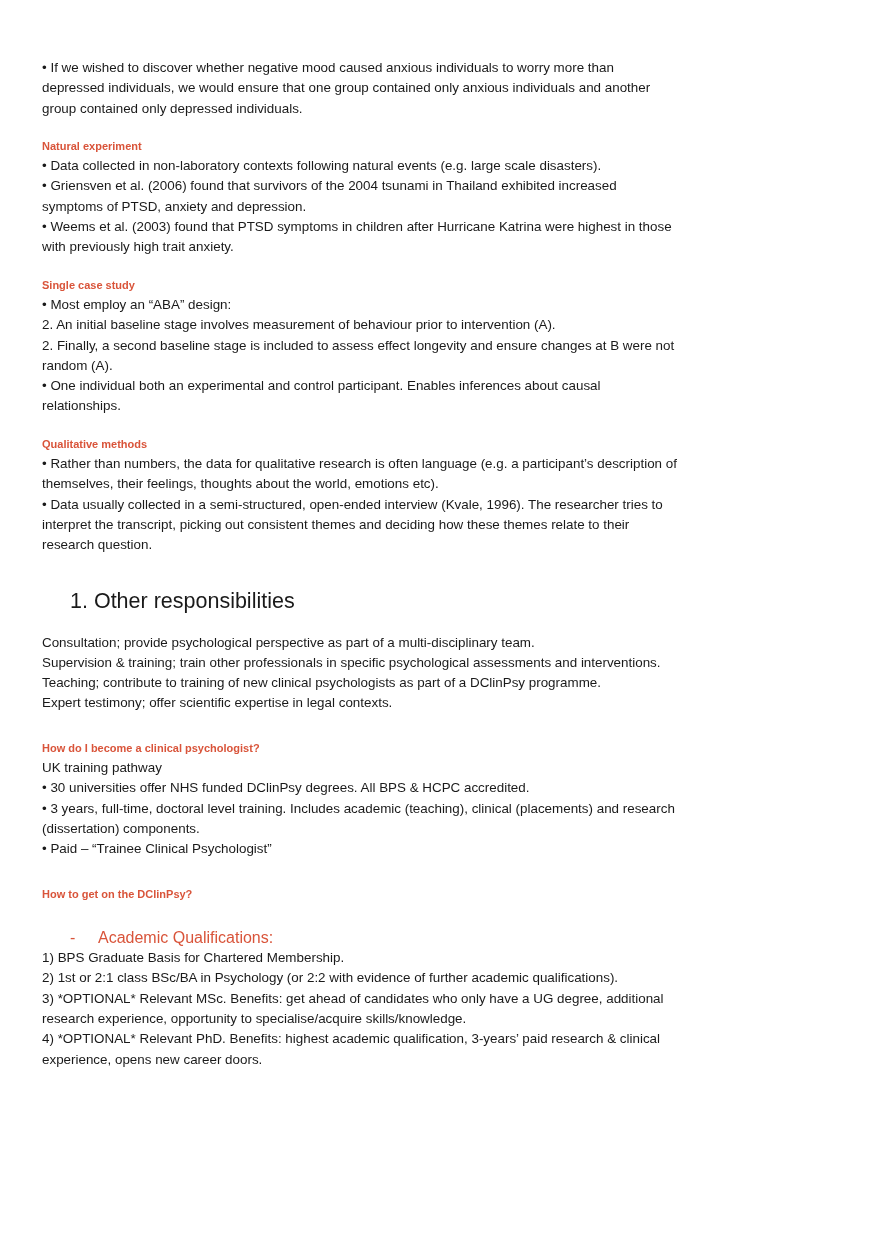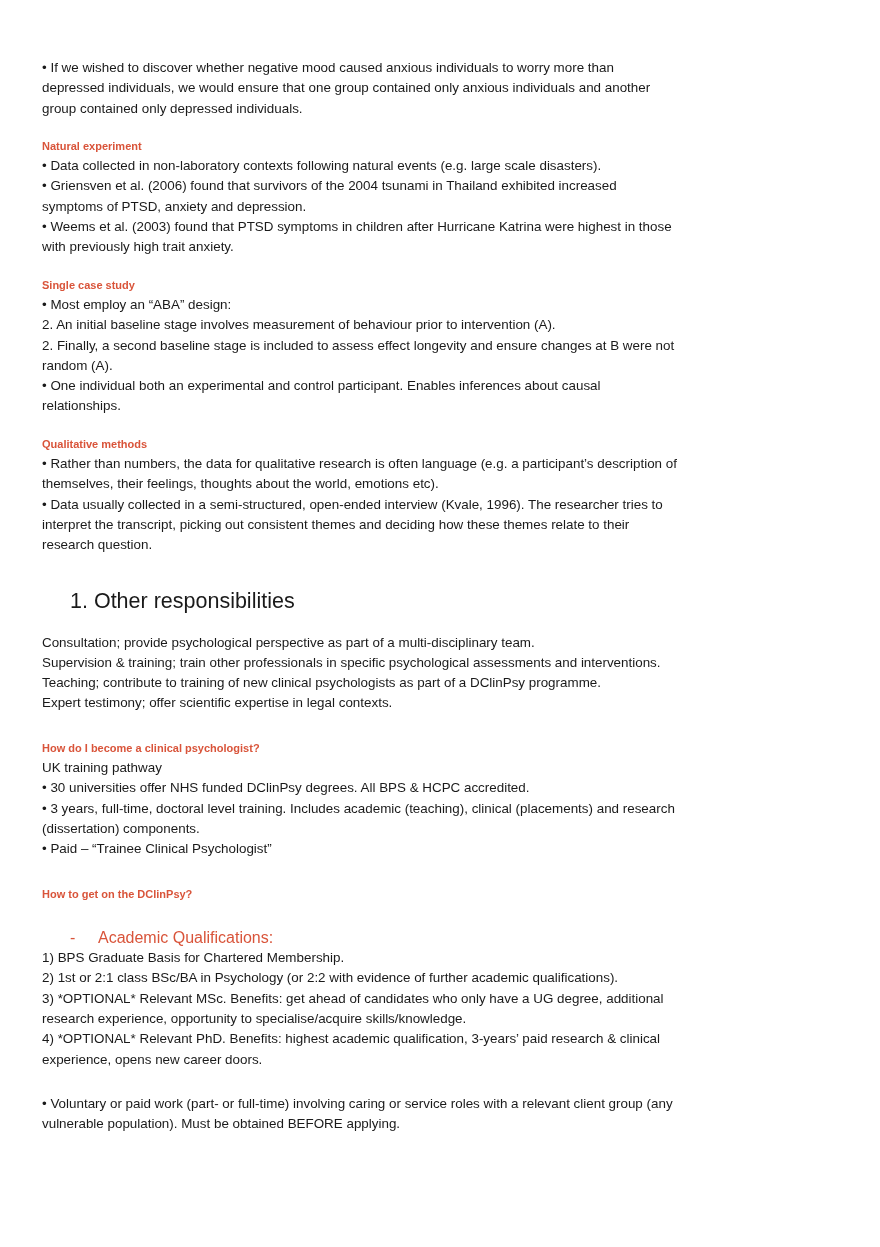--- a/index.html
+++ b/index.html
@@ -131,17 +131,16 @@
       <p class="dash-item">
         <span class="dash-mark">-</span><span>Academic Qualifications:</span>
       </p>
       <p class="line">1) BPS Graduate Basis for Chartered Membership.</p>
       <p class="line">2) 1st or 2:1 class BSc/BA in Psychology (or 2:2 with evidence of further academic qualifications).</p>
       <p class="line">3) *OPTIONAL* Relevant MSc. Benefits: get ahead of candidates who only have a UG degree, additional research experience, opportunity to specialise/acquire skills/knowledge.</p>
       <p class="line">4) *OPTIONAL* Relevant PhD. Benefits: highest academic qualification, 3-years’ paid research &amp; clinical experience, opens new career doors.</p>
 
       <div class="gap-lg"></div>
 
-      <p class="line">• Voluntary or paid work (part- or full-time) involving caring or service roles with a relevant client group (any vulnerable population). Must be obtained BEFORE applying.</p>
     </div>
 
   </div>
 </div>
 
 </body></html>

